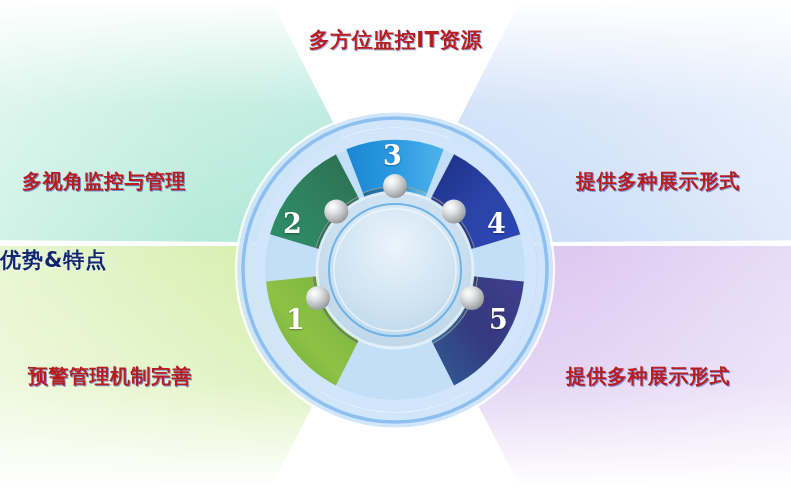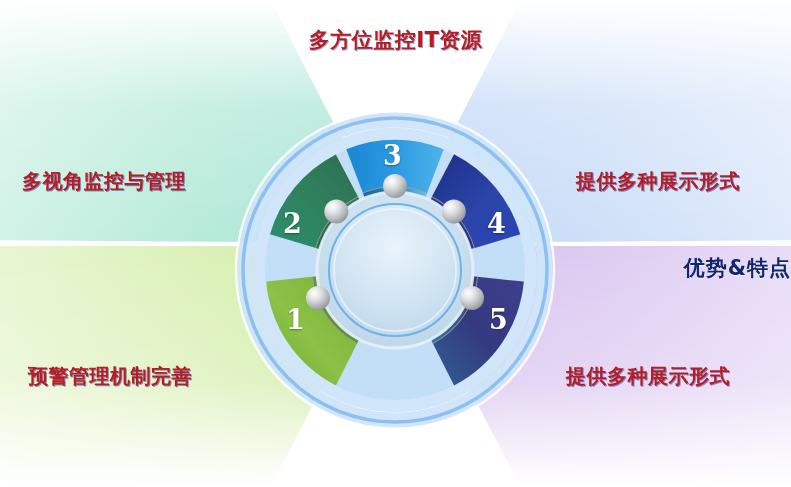--- a/index.html
+++ b/index.html
@@ -50,22 +50,22 @@
   }
   .n1{left:286px;top:306px;}
   .n2{left:283px;top:210px;}
   .n3{left:383px;top:142px;}
   .n4{left:487px;top:210px;}
   .n5{left:489px;top:306px;}
 
   
   .center-text{
     position:absolute;
-    left:0;right:0;top:254px;
-    text-align:right;
+    left:0;right:0;top:246px;
+    text-align:left;
     font-family:"DejaVu Sans","Liberation Sans",sans-serif;
     font-weight:bold;
     font-size:21px;
     color:#10266e;
     letter-spacing:1px;
     text-shadow:0 1px 1px rgba(255,255,255,0.8);
     pointer-events:none;
   }
 </style>
 </head>

